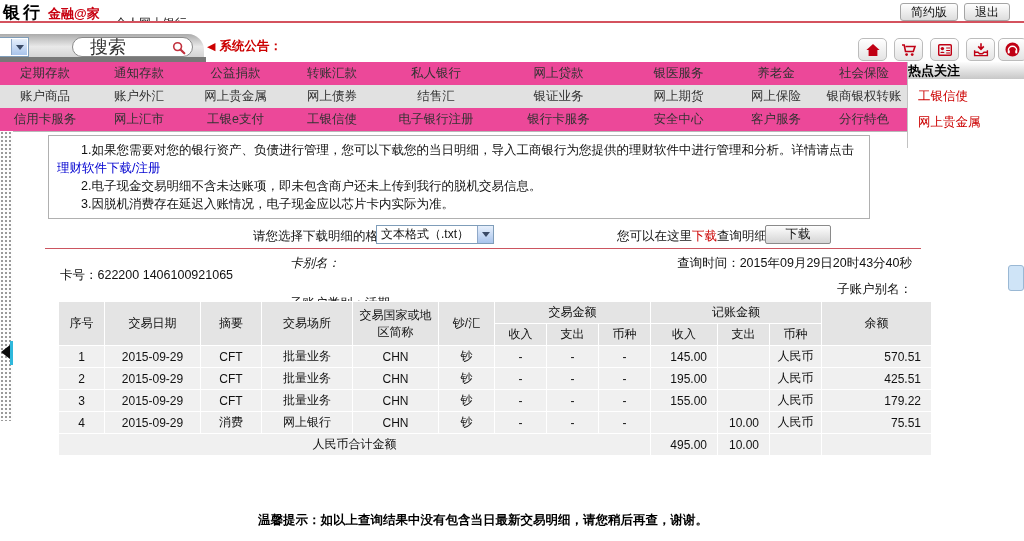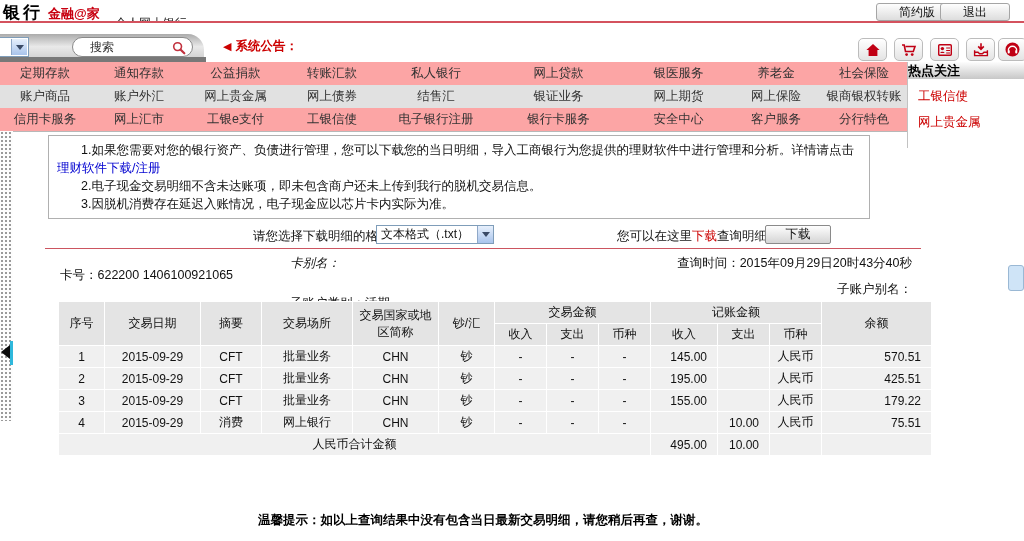--- a/index.html
+++ b/index.html
@@ -6,46 +6,46 @@
   html,body { margin:0; padding:0; }
   body {
     width:1024px; height:541px; position:relative; overflow:hidden;
     background:#fff; font-family:"Liberation Sans","DejaVu Sans",sans-serif; color:#111;
   }
   
   .topbar { position:absolute; left:0; top:0; width:1024px; height:21px; background:#fff; }
   .logo-bank { position:absolute; left:3px; top:1px; font-size:17px; font-weight:bold; letter-spacing:3px; color:#000; }
   .logo-brand { position:absolute; left:48px; top:5px; font-size:13px; font-weight:bold; color:#c80010; }
   .logo-product { position:absolute; left:115px; top:15px; font-size:12px; color:#222; }
-  .top-btn { position:absolute; top:3px; height:18px; padding:0 22px; font-size:12px; line-height:16px;
+  .top-btn { position:absolute; top:3px; height:18px; padding:0 10px; font-size:12px; line-height:16px;
     background:linear-gradient(#fefefe,#ddd); border:1px solid #a5a5a5; border-radius:3px; cursor:pointer; }
   .btn-simple { right:66px; }
   .btn-exit { right:14px; }
   .red-line { position:absolute; left:0; top:21px; width:1024px; height:2px; background:#d4525e; }
   
   .toolbar { position:absolute; left:0; top:23px; width:1024px; height:39px; background:#fff; }
   .search-tab { position:absolute; left:0; top:11px; width:204px; height:23px;
     background:linear-gradient(#ababab,#e9e9e9 55%,#d4d4d4); border-radius:0 16px 0 0; }
   .tab-base { position:absolute; left:0; top:34px; width:206px; height:5px; background:#787878; }
   .mini-select { position:absolute; left:-46px; top:14px; width:75px; height:20px; background:#fff; border:1px solid #7f9db9; }
   .mini-select .sel-btn { position:absolute; right:1px; top:1px; width:16px; height:16px;
     background:linear-gradient(#e7f0fc,#a9c4ec); border-left:1px solid #8fa8c8; }
   .tri-down { position:absolute; left:4px; top:6px; width:0; height:0;
     border-left:4px solid transparent; border-right:4px solid transparent; border-top:5px solid #3a4a66; }
   .search-pill { position:absolute; left:72px; top:14px; width:121px; height:20px; background:#fff;
-    border:1px solid #8a8a8a; border-radius:10px; font-size:12px; line-height:18px; padding-left:17px; color:#333; cursor:text; }
+    border:1px solid #8a8a8a; border-radius:10px; font-size:18px; line-height:18px; padding-left:17px; color:#333; cursor:text; }
   .search-pill svg { position:absolute; right:6px; top:3px; }
-  .announce { position:absolute; left:207px; top:15px; font-size:12.5px; font-weight:bold; color:#cc0000;margin-left:16px; }
+  .announce { position:absolute; left:207px; top:15px; font-size:12.5px; font-weight:bold; color:#cc0000; }
   .announce .spk { margin-right:4px; font-size:11px; }
   .icon-btn { position:absolute; top:15px; width:29px; height:23px; border:1px solid #bcbcbc; border-radius:5px;
     background:linear-gradient(#fff,#e4e4e4); display:flex; align-items:center; justify-content:center; cursor:pointer; }
   
   .nav-menu { position:absolute; left:0; top:62px; width:907px; }
   .nav-row { display:grid; grid-template-columns:90px 98px 95px 98px 110px 135px 105px 90px 86px;
-    height:23px; align-items:center; background:#fca5a5; }
+    height:23px; align-items:center; background:#ec4899; }
   .nav-row.alt { background:#e1e1e1; }
   .nav-item { text-align:center; font-size:12.5px; color:#333; cursor:pointer; white-space:nowrap; }
   
   .hot-panel { position:absolute; left:907px; top:62px; width:117px; height:86px; background:#fff;
     border-left:1px solid #c2c2c2; overflow:hidden; z-index:5; }
   .hot-header { height:17px; line-height:17px; font-size:13px; font-weight:bold; color:#000;
     background:linear-gradient(#fdfdfd,#c7c7c7); border-radius:7px 0 0 0; }
   .hot-item { color:#cc0000; font-size:12.5px; padding:9px 0 0 10px; cursor:pointer; white-space:nowrap; }
   
   .content { position:absolute; left:13px; top:131px; width:1011px; height:410px; background:#fff; border-top:1px solid #b8b8b8; }

